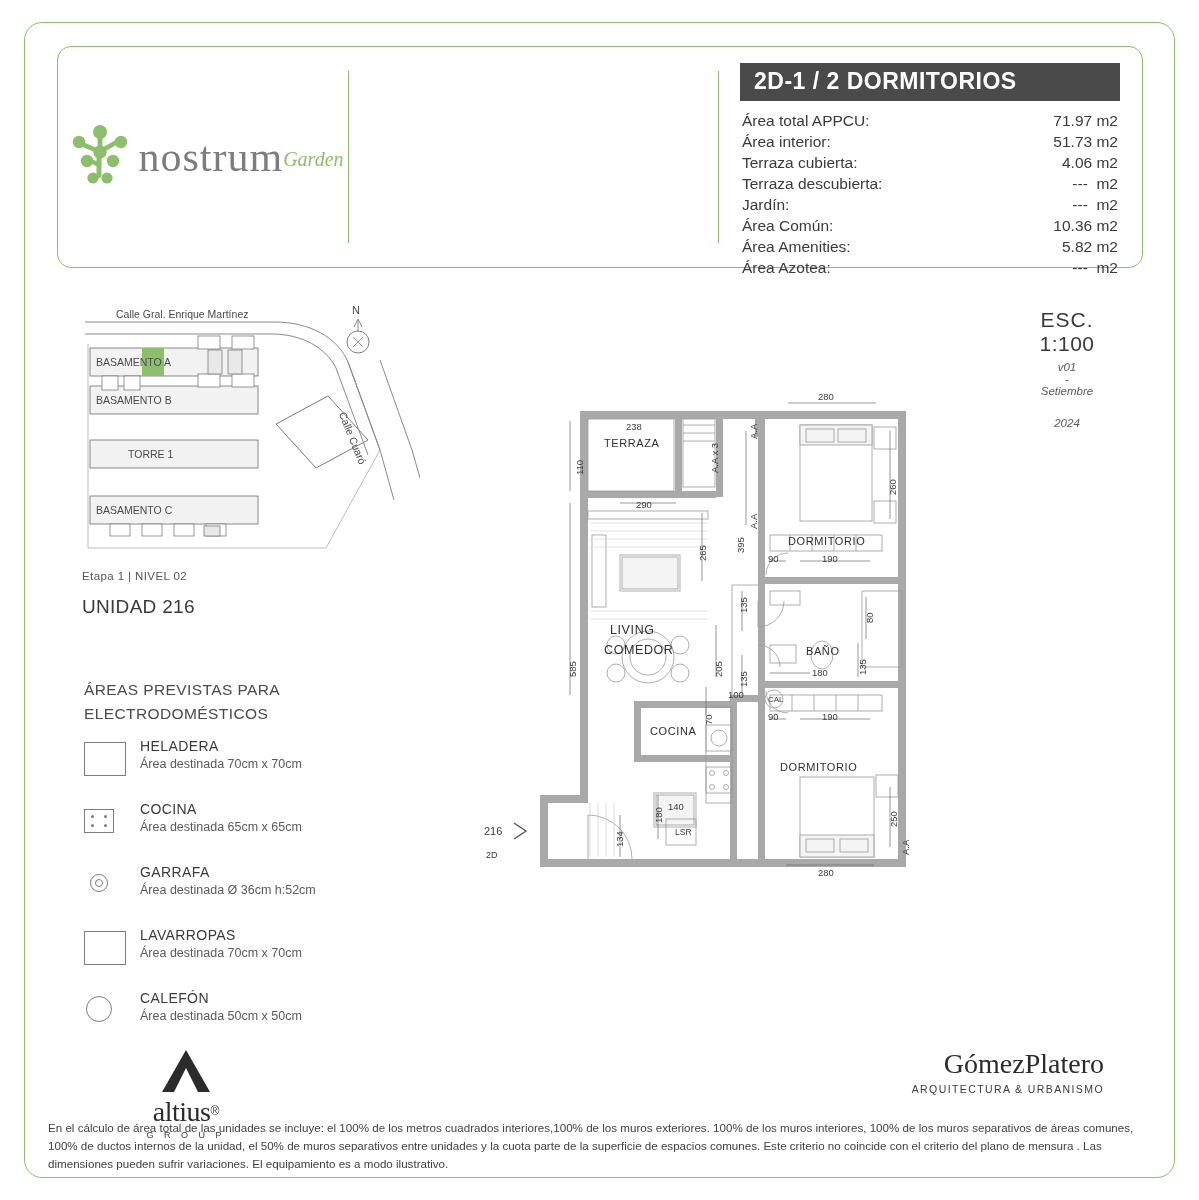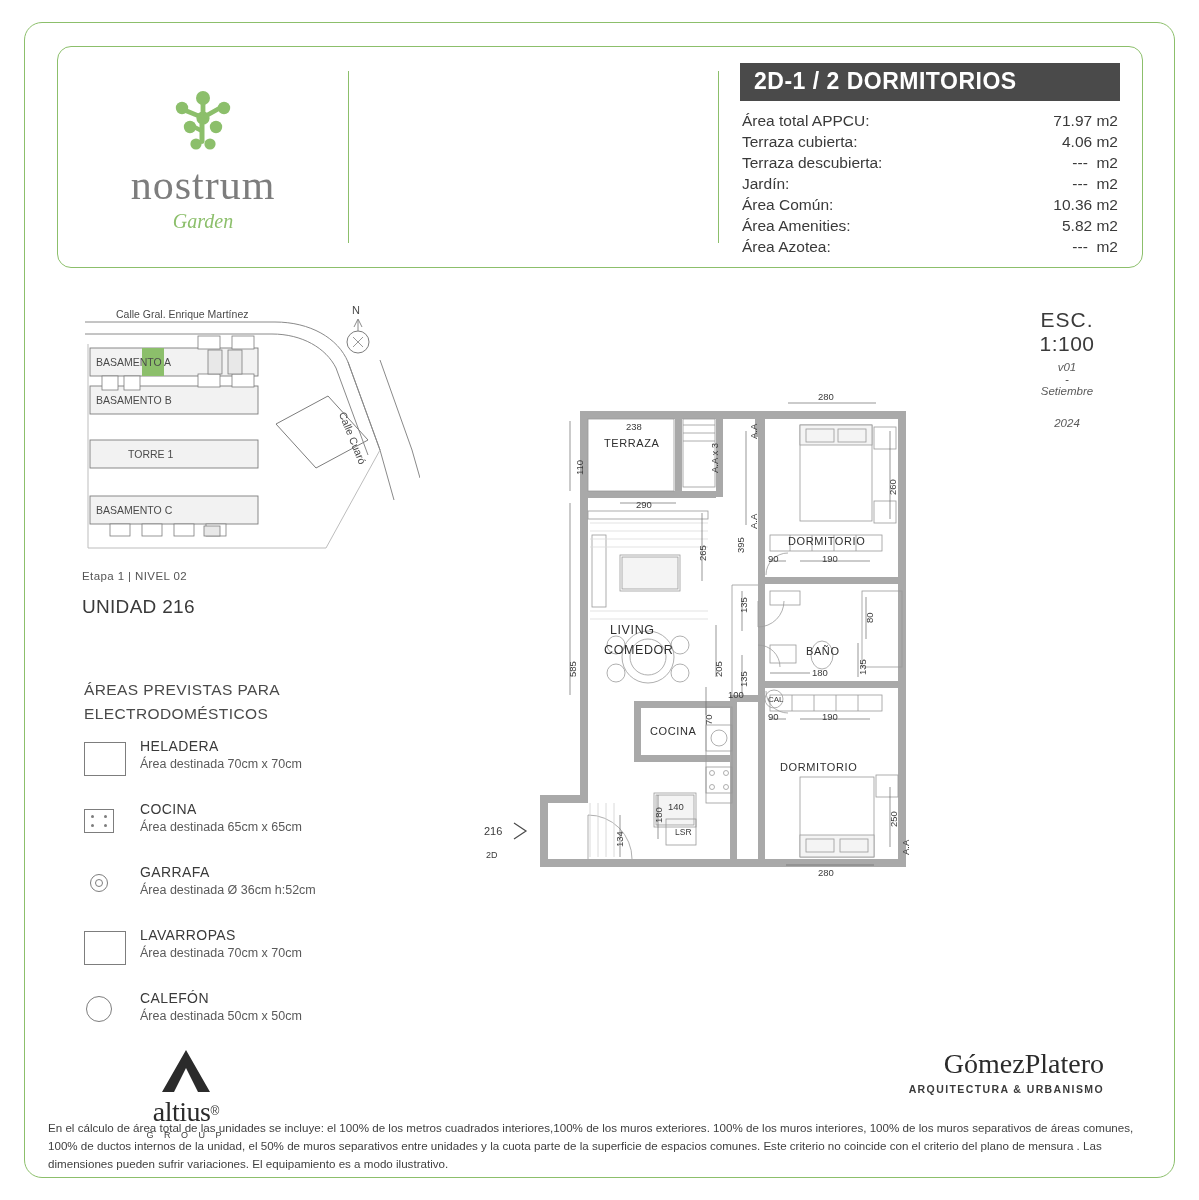--- a/index.html
+++ b/index.html
@@ -18,21 +18,21 @@
   }
 
   
   .header {
     position:absolute; left:57px; top:46px; width:1086px; height:222px;
     border:1px solid #8cbf6b; border-radius:14px;
     background:#fff;
   }
   .logo-block {
     position:absolute; left:0; top:0; width:290px; height:100%;
-    display:flex; flex-direction:column; align-items:center; justify-content:center;
+    display:flex; align-items:center; justify-content:center;
   }
   .logo-mark { width:76px; height:76px; position:relative; margin-bottom:6px; }
   .logo-word {
     font-family:"Liberation Serif", serif;
     font-size:42px; color:#7d7d7d; letter-spacing:1px; line-height:1;
   }
   .logo-sub {
     font-family:"Liberation Serif", serif; font-style:italic;
     font-size:20px; color:#8cbf6b; margin-top:4px;
   }
@@ -124,21 +124,21 @@
   .altius {
     position:absolute; left:96px; top:1048px; width:180px; text-align:center;
   }
   .altius-word {
     font-family:"Liberation Serif", serif; font-size:28px; color:#2b2b2b;
     letter-spacing:-0.5px; line-height:1;
   }
   .altius-sub { font-size:9px; letter-spacing:4px; color:#3a3a3a; margin-top:4px; }
   .gp { position:absolute; right:95px; top:1048px; text-align:right; }
   .gp-word { font-family:"Liberation Serif", serif; font-size:28px; color:#2b2b2b; }
-  .gp-sub { font-size:10.5px; letter-spacing:1.4px; color:#3a3a3a; margin-top:3px;font-weight:bold; }
+  .gp-sub { font-size:10.5px; letter-spacing:1.4px; color:#3a3a3a; margin-top:3px; }
 
   .disclaimer {
     position:absolute; left:48px; top:1119px; width:1105px;
     font-size:11.6px; line-height:1.55; color:#3f3f3f; text-align:left;
   }
 </style>
 </head>
 <body>
 
 <div class="page-border"></div>
@@ -173,20 +173,24 @@
 
 
   <div class="hdr-divider" style="left:660px;"></div>
 
   <div class="specs-block">
     <div class="spec-title">2D-1 / 2 DORMITORIOS</div>
     <div style="margin-top:9px;">
       <div class="spec-row">
         <span>Área total APPCU:</span>
         <span class="v">71.97 m2</span>
+      </div>
+      <div class="spec-row">
+        <span>Área interior:</span>
+        <span class="v">51.73 m2</span>
       </div>
       <div class="spec-row">
         <span>Terraza cubierta:</span>
         <span class="v">4.06 m2</span>
       </div>
       <div class="spec-row">
         <span>Terraza descubierta:</span>
         <span class="v">---  m2</span>
       </div>
       <div class="spec-row">

